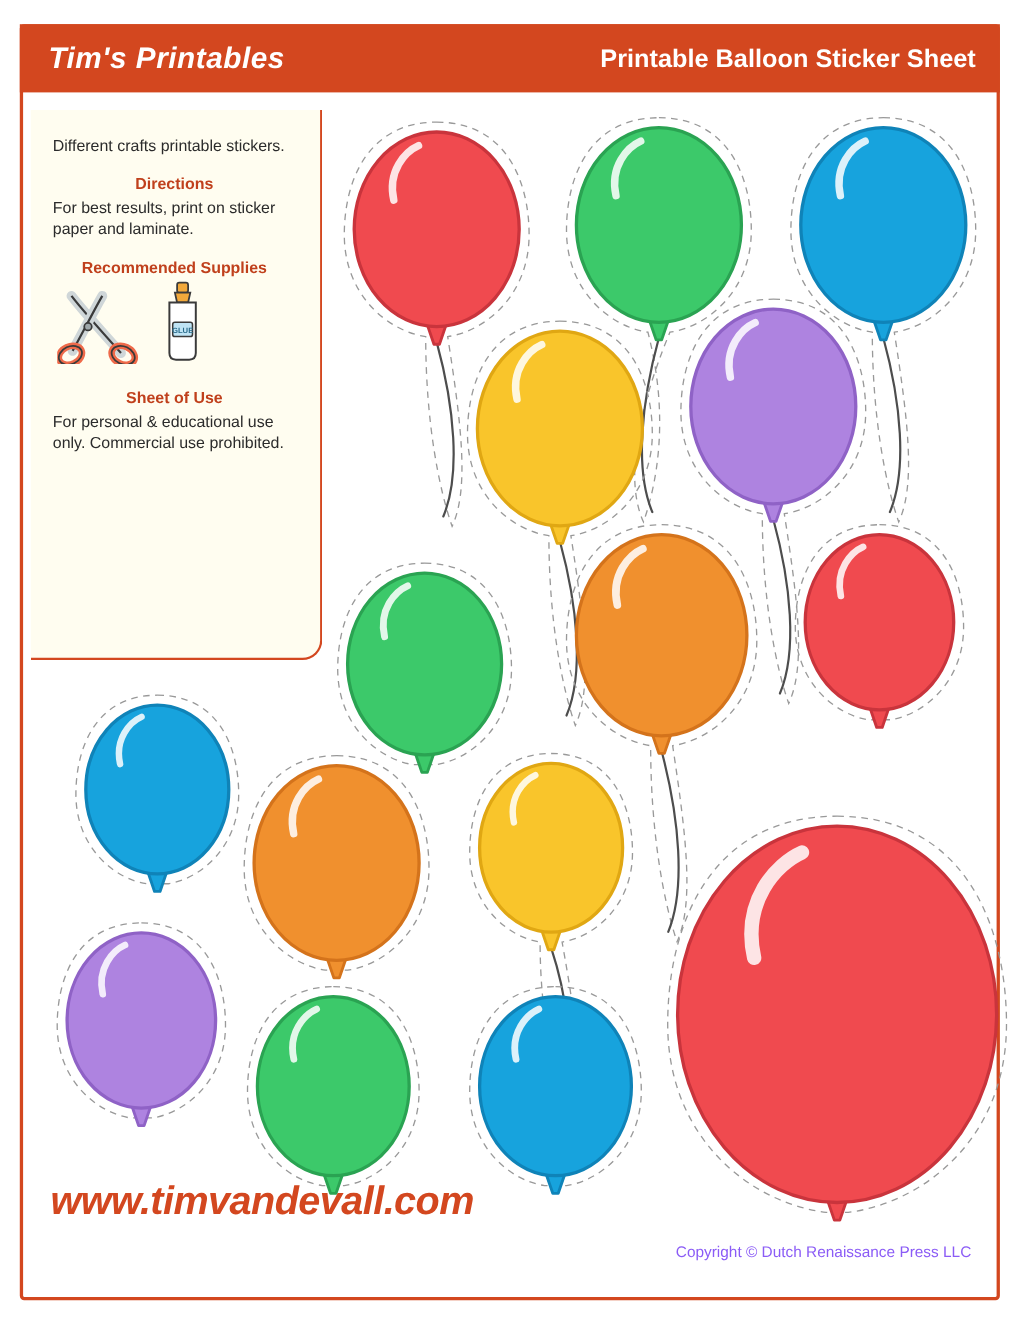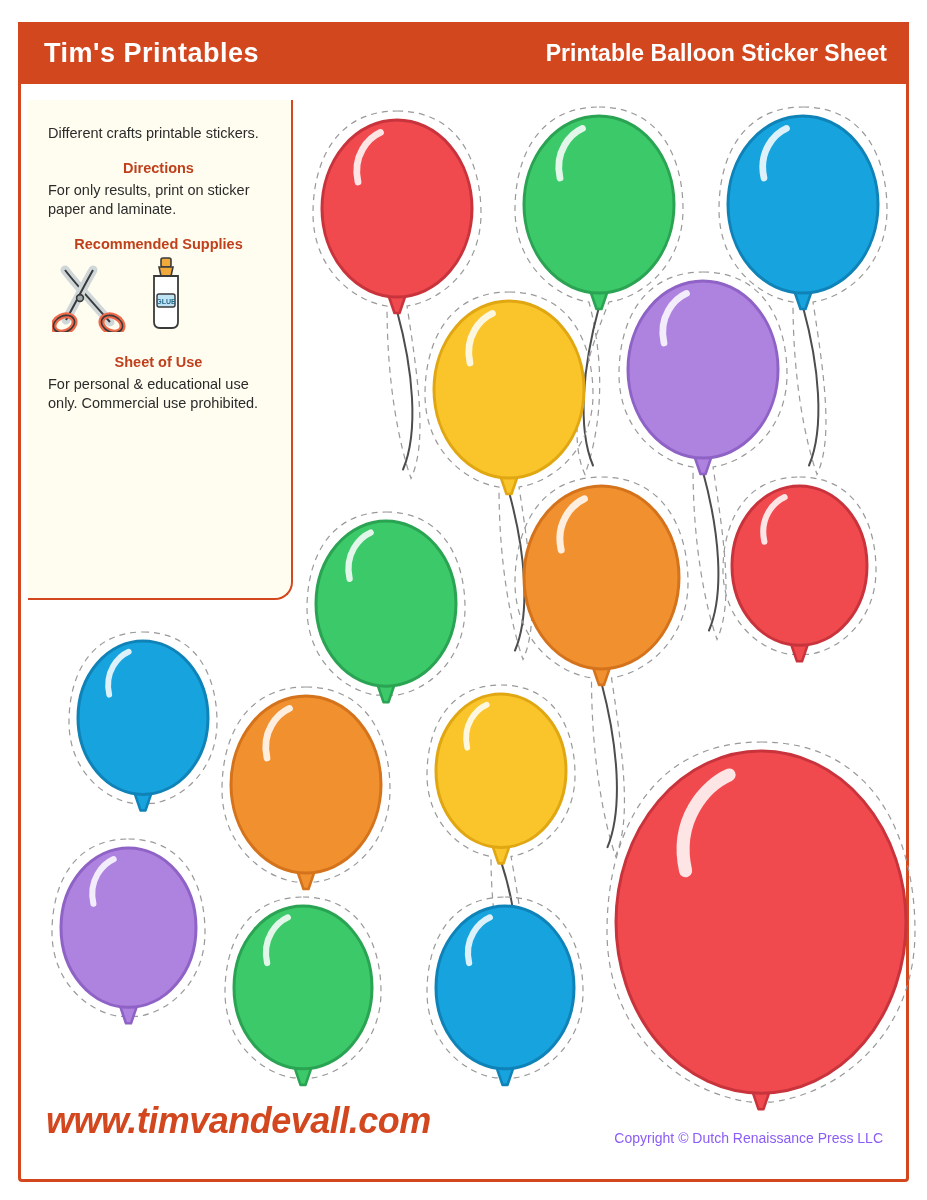--- a/index.html
+++ b/index.html
@@ -37,20 +37,21 @@
     background: #d3471f;
     display: flex;
     align-items: center;
     justify-content: space-between;
     padding: 0 22px 0 26px;
   }
   .brand {
     color: #ffffff;
     font-size: 27px;
     font-weight: bold;
+    font-style: italic;
     letter-spacing: 0.5px;
     font-family: "Liberation Sans", sans-serif;
     white-space: nowrap;
   }
   .sheet-title {
     color: #ffffff;
     font-size: 23px;
     font-weight: bold;
     white-space: nowrap;
   }
@@ -87,21 +88,21 @@
     align-items: flex-end;
     gap: 18px;
     margin: 6px 0 18px 4px;
     height: 78px;
   }
 
   
   .footer-url {
     position: absolute;
     left: 46px;
-    top: 1100px;
+    top: 1071px;
     font-size: 36px;
     font-weight: bold;
     font-style: italic;
     color: #d3471f;
     letter-spacing: -0.5px;
     white-space: nowrap;
   }
   .footer-copy {
     position: absolute;
     right: 44px;
@@ -135,21 +136,21 @@
 
   <div class="header">
     <div class="brand">Tim's Printables</div>
     <div class="sheet-title">Printable Balloon Sticker Sheet</div>
   </div>
 
   <div class="info-panel">
     <p>Different crafts printable stickers.</p>
 
     <div class="info-head">Directions</div>
-    <p>For only results, print on sticker paper and laminate.</p>
+    <p>For best results, print on sticker paper and laminate.</p>
 
     <div class="info-head">Recommended Supplies</div>
     <div class="supplies">
 
       <span>
         <svg width="74" height="72" viewBox="0 0 74 72">
           <g fill="none" stroke="#3a3a3a" stroke-width="2.2">
             <path d="M13 10 C22 22, 40 42, 58 62" stroke="#cfd6d8" stroke-width="9" stroke-linecap="round"></path>
             <path d="M13 10 C22 22, 40 42, 58 62" stroke="#3a3a3a" stroke-width="2"></path>
             <path d="M41 10 C34 22, 24 42, 14 60" stroke="#cfd6d8" stroke-width="9" stroke-linecap="round"></path>

